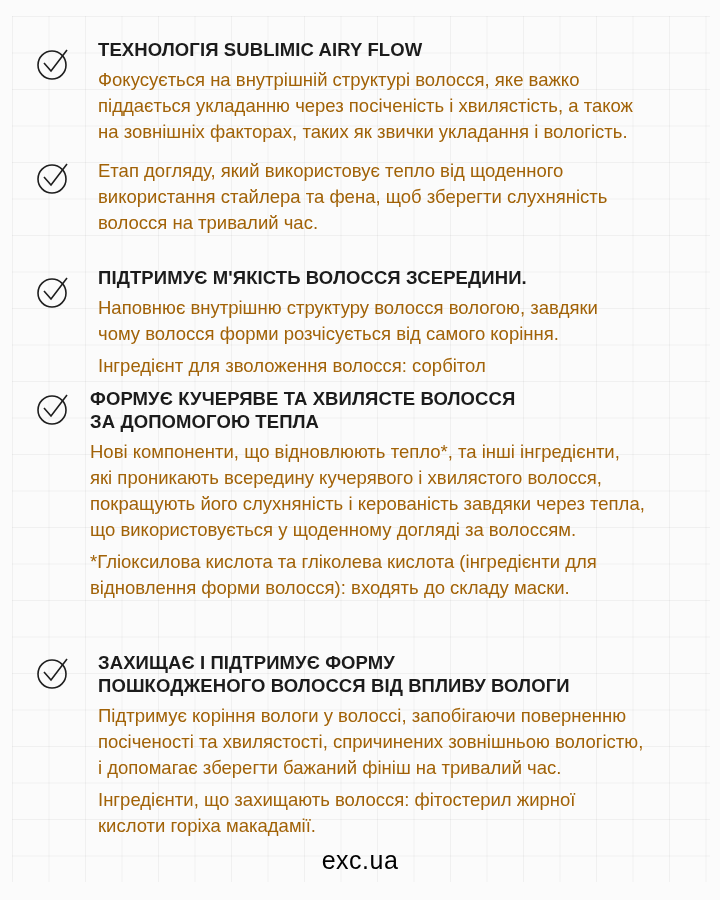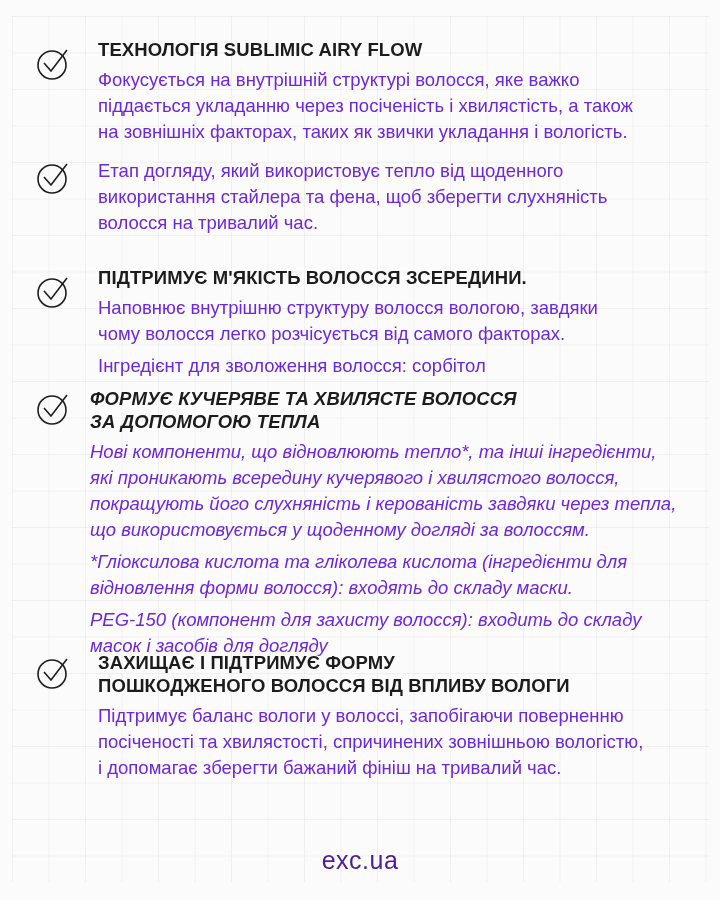--- a/index.html
+++ b/index.html
@@ -23,26 +23,26 @@
     .check {
       position: absolute; left: 36px; width: 36px; height: 36px;
     }
     .check svg { width: 36px; height: 36px; display: block; }
     .text-col { position: absolute; left: 98px; right: 20px; }
     .heading {
       font-weight: bold; font-size: 18.5px; line-height: 23px;
       letter-spacing: 0.1px; color: #1c1c1c; margin: 0;
     }
     .para {
-      font-size: 18.5px; line-height: 26px; color: #6d28d9; margin: 0;
+      font-size: 18.5px; line-height: 26px; color: #a16207; margin: 0;
     }
     .gap { height: 6px; }
     .footer {
       position: absolute; left: 0; width: 720px; top: 846px; text-align: center;
-      font-size: 25px; color: #4c1d95; letter-spacing: 0.5px;
+      font-size: 25px; color: #000000; letter-spacing: 0.5px;
     }
   </style>
 </head>
 <body>
 
 <div class="grid"></div>
 
 <div class="content">
 
   <div class="item" style="top:38px;">
@@ -85,75 +85,75 @@
       <svg viewBox="0 0 36 36">
           <circle cx="16" cy="19" r="14" fill="none" stroke="#1e1e1e" stroke-width="1.6"></circle>
           <polyline points="8,17 15,25 31,4" fill="none" stroke="#1e1e1e" stroke-width="1.6"></polyline>
         </svg>
     </div>
     <div class="text-col">
       <p class="heading">ПІДТРИМУЄ М'ЯКІСТЬ ВОЛОССЯ ЗСЕРЕДИНИ.</p>
       <div class="gap"></div>
       <p class="para">
         <span>Наповнює внутрішню структуру волосся вологою, завдяки</span><br>
-        <span>чому волосся легко розчісується від самого факторах.</span>
+        <span>чому волосся форми розчісується від самого коріння.</span>
       </p>
       <div class="gap"></div>
       <p class="para">Інгредієнт для зволоження волосся: сорбітол</p>
     </div>
   </div>
 
   <div class="item" style="top:387px;">
     <div class="check" style="top:4px;">
       <svg viewBox="0 0 36 36">
           <circle cx="16" cy="19" r="14" fill="none" stroke="#1e1e1e" stroke-width="1.6"></circle>
           <polyline points="8,17 15,25 31,4" fill="none" stroke="#1e1e1e" stroke-width="1.6"></polyline>
         </svg>
     </div>
-    <div class="text-col" style="left:90px;font-style:italic;">
+    <div class="text-col" style="left:90px;">
       <p class="heading">
         <span>ФОРМУЄ КУЧЕРЯВЕ ТА ХВИЛЯСТЕ ВОЛОССЯ</span><br>
         <span>ЗА ДОПОМОГОЮ ТЕПЛА</span>
       </p>
       <div class="gap"></div>
       <p class="para">
         <span>Нові компоненти, що відновлюють тепло*, та інші інгредієнти,</span><br>
         <span>які проникають всередину кучерявого і хвилястого волосся,</span><br>
         <span>покращують його слухняність і керованість завдяки через тепла,</span><br>
         <span>що використовується у щоденному догляді за волоссям.</span>
       </p>
       <div class="gap"></div>
       <p class="para">
         <span>*Гліоксилова кислота та гліколева кислота (інгредієнти для</span><br>
         <span>відновлення форми волосся): входять до складу маски.</span>
       </p>
       <div class="gap"></div>
-      <p class="para">
-        <span>PEG-150 (компонент для захисту волосся): входить до складу</span><br>
-        <span>масок і засобів для догляду</span>
-      </p>
     </div>
   </div>
 
   <div class="item" style="top:651px;">
     <div class="check" style="top:4px;">
       <svg viewBox="0 0 36 36">
           <circle cx="16" cy="19" r="14" fill="none" stroke="#1e1e1e" stroke-width="1.6"></circle>
           <polyline points="8,17 15,25 31,4" fill="none" stroke="#1e1e1e" stroke-width="1.6"></polyline>
         </svg>
     </div>
     <div class="text-col">
       <p class="heading">
         <span>ЗАХИЩАЄ І ПІДТРИМУЄ ФОРМУ</span><br>
         <span>ПОШКОДЖЕНОГО ВОЛОССЯ ВІД ВПЛИВУ ВОЛОГИ</span>
       </p>
       <div class="gap"></div>
       <p class="para">
-        <span>Підтримує баланс вологи у волоссі, запобігаючи поверненню</span><br>
+        <span>Підтримує коріння вологи у волоссі, запобігаючи поверненню</span><br>
         <span>посіченості та хвилястості, спричинених зовнішньою вологістю,</span><br>
         <span>і допомагає зберегти бажаний фініш на тривалий час.</span>
       </p>
       <div class="gap"></div>
+      <p class="para">
+        <span>Інгредієнти, що захищають волосся: фітостерил жирної</span><br>
+        <span>кислоти горіха макадамії.</span>
+      </p>
     </div>
   </div>
 
   <div class="footer">exc.ua</div>
 </div>
 
 </body></html>

